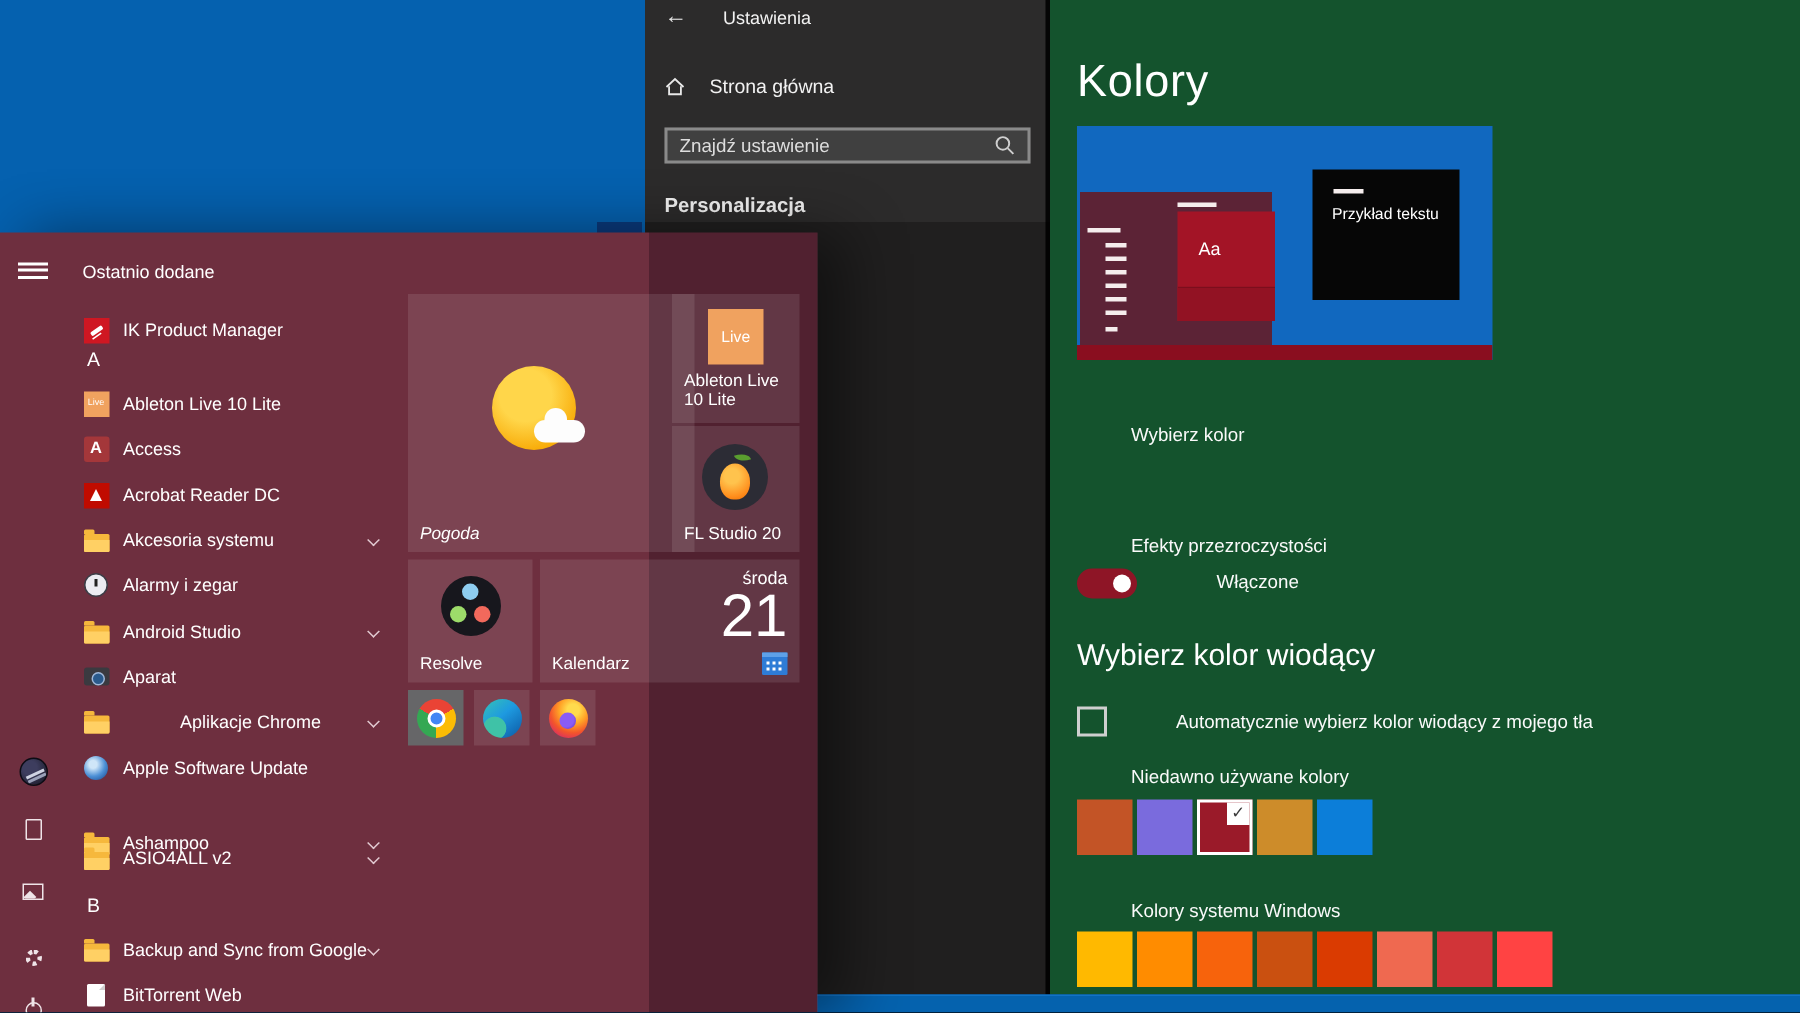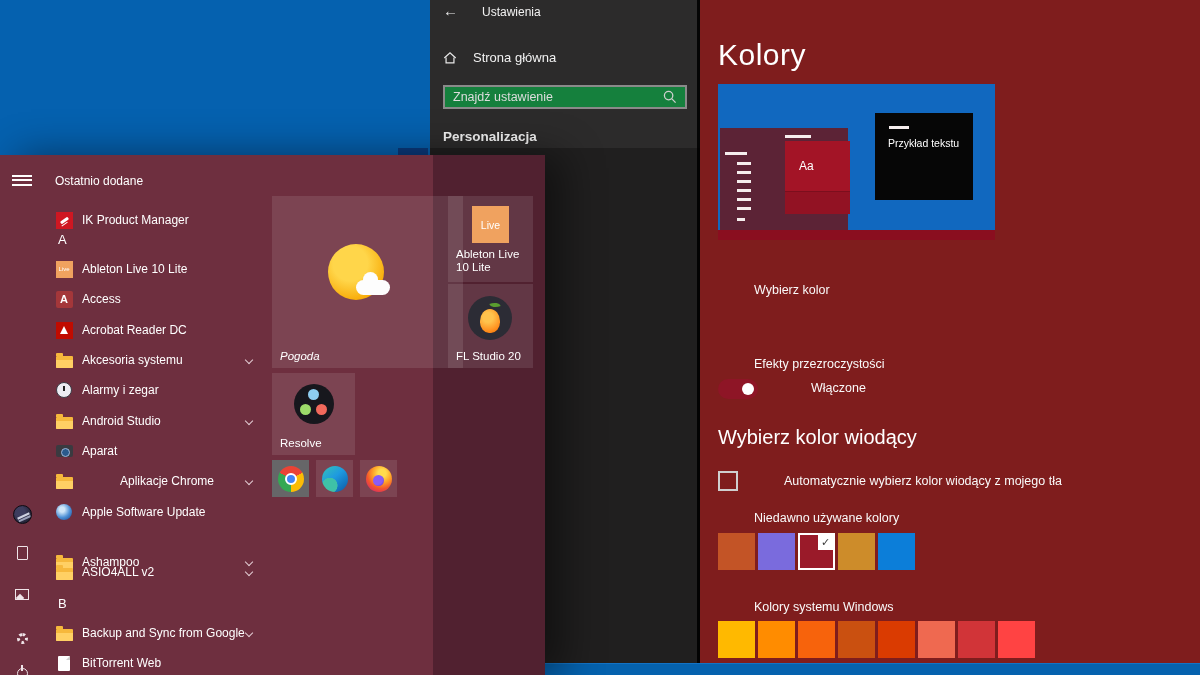--- a/index.html
+++ b/index.html
@@ -10,30 +10,30 @@
 
   
   #settings-window { left:430px; top:0; width:770px; height:663px; background:#070707; }
   #settings-sidebar { left:0; top:0; width:270px; height:663px; background:#2c2b2b; border-right:3px solid #050505; }
   #sidebar-dim { left:0; top:148px; width:270px; height:515px; background:rgba(0,0,0,0.27); }
   .sb-text { color:#f2f2f2; }
   #back-arrow { left:13px; top:2px; font-size:15px; color:#e8e8e8; }
   #settings-title { left:52px; top:5px; font-size:12px; }
   #home-row { left:13px; top:50px; display:flex; align-items:center; gap:16px; }
   #home-row span { font-size:13px; }
-  #search-box { left:13px; top:85px; width:244px; height:24px; background:#15803d;
+  #search-box { left:13px; top:85px; width:244px; height:24px; background:#404040;
                 border:2px solid #8a8a8a; display:flex; align-items:center; }
   #search-input { flex:1; background:transparent; border:0; outline:none; color:#e3e3e3;
                   font-size:12.5px; padding:0 8px; font-family:"Liberation Sans",sans-serif; }
   #search-input::placeholder { color:#dddddd; opacity:1; }
   #search-icon { margin-right:8px; }
   #personalization-header { left:13px; top:129px; font-size:13.5px; font-weight:bold; }
 
   
-  #colors-page { left:270px; top:0; width:500px; height:663px; background:#7f1d1d; color:#fff; }
+  #colors-page { left:270px; top:0; width:500px; height:663px; background:#14532d; color:#fff; }
   #page-title { left:18px; top:38px; font-size:30px; font-weight:300; letter-spacing:0.5px; }
   #preview { left:18px; top:84px; width:277px; height:156px; background:#1168bf; overflow:hidden; }
   #pv-menu { left:2px; top:44px; width:128px; height:102px; background:#5c2336; }
   .pv-dash { position:absolute; background:#f5eded; height:3px; }
   #pv-aa-box { left:65px; top:13px; width:65px; height:73px; background:#a31426; }
   #pv-aa-box span { position:absolute; left:14px; top:18px; font-size:12px; color:#fff; }
   #pv-aa-grid { left:0; top:50px; width:65px; height:23px; background:#921223;
                 box-shadow:inset 0 1px 0 #7c0e1d; }
   #pv-sample { left:157px; top:29px; width:98px; height:87px; background:#060606; }
   #pv-sample .pv-dash { left:14px; top:13px; width:20px; }
@@ -401,20 +401,26 @@
       <span class="tile-label">FL Studio 20</span>
     </div>
     <div id="tile-resolve" class="tile">
       <div id="resolve-circle">
         <div class="rs-dot" style="left:14px;top:5px;background:#8ecdf0;"></div>
         <div class="rs-dot" style="left:6px;top:20px;background:#9ddc6a;"></div>
         <div class="rs-dot" style="left:22px;top:20px;background:#f2695c;"></div>
       </div>
       <span class="tile-label">Resolve</span>
     </div>
+    <div id="tile-kalendarz" class="tile">
+      <div id="cal-day">środa</div>
+      <div id="cal-date">21</div>
+      <span class="tile-label">Kalendarz</span>
+      <div id="cal-icon"></div>
+    </div>
     <div id="tile-chrome" class="small-tile">
       <div id="chrome-ball"></div>
     </div>
     <div id="tile-edge" class="small-tile">
       <div id="edge-ball"></div>
     </div>
     <div id="tile-firefox" class="small-tile">
       <div id="firefox-ball"></div>
     </div>
   </div>

